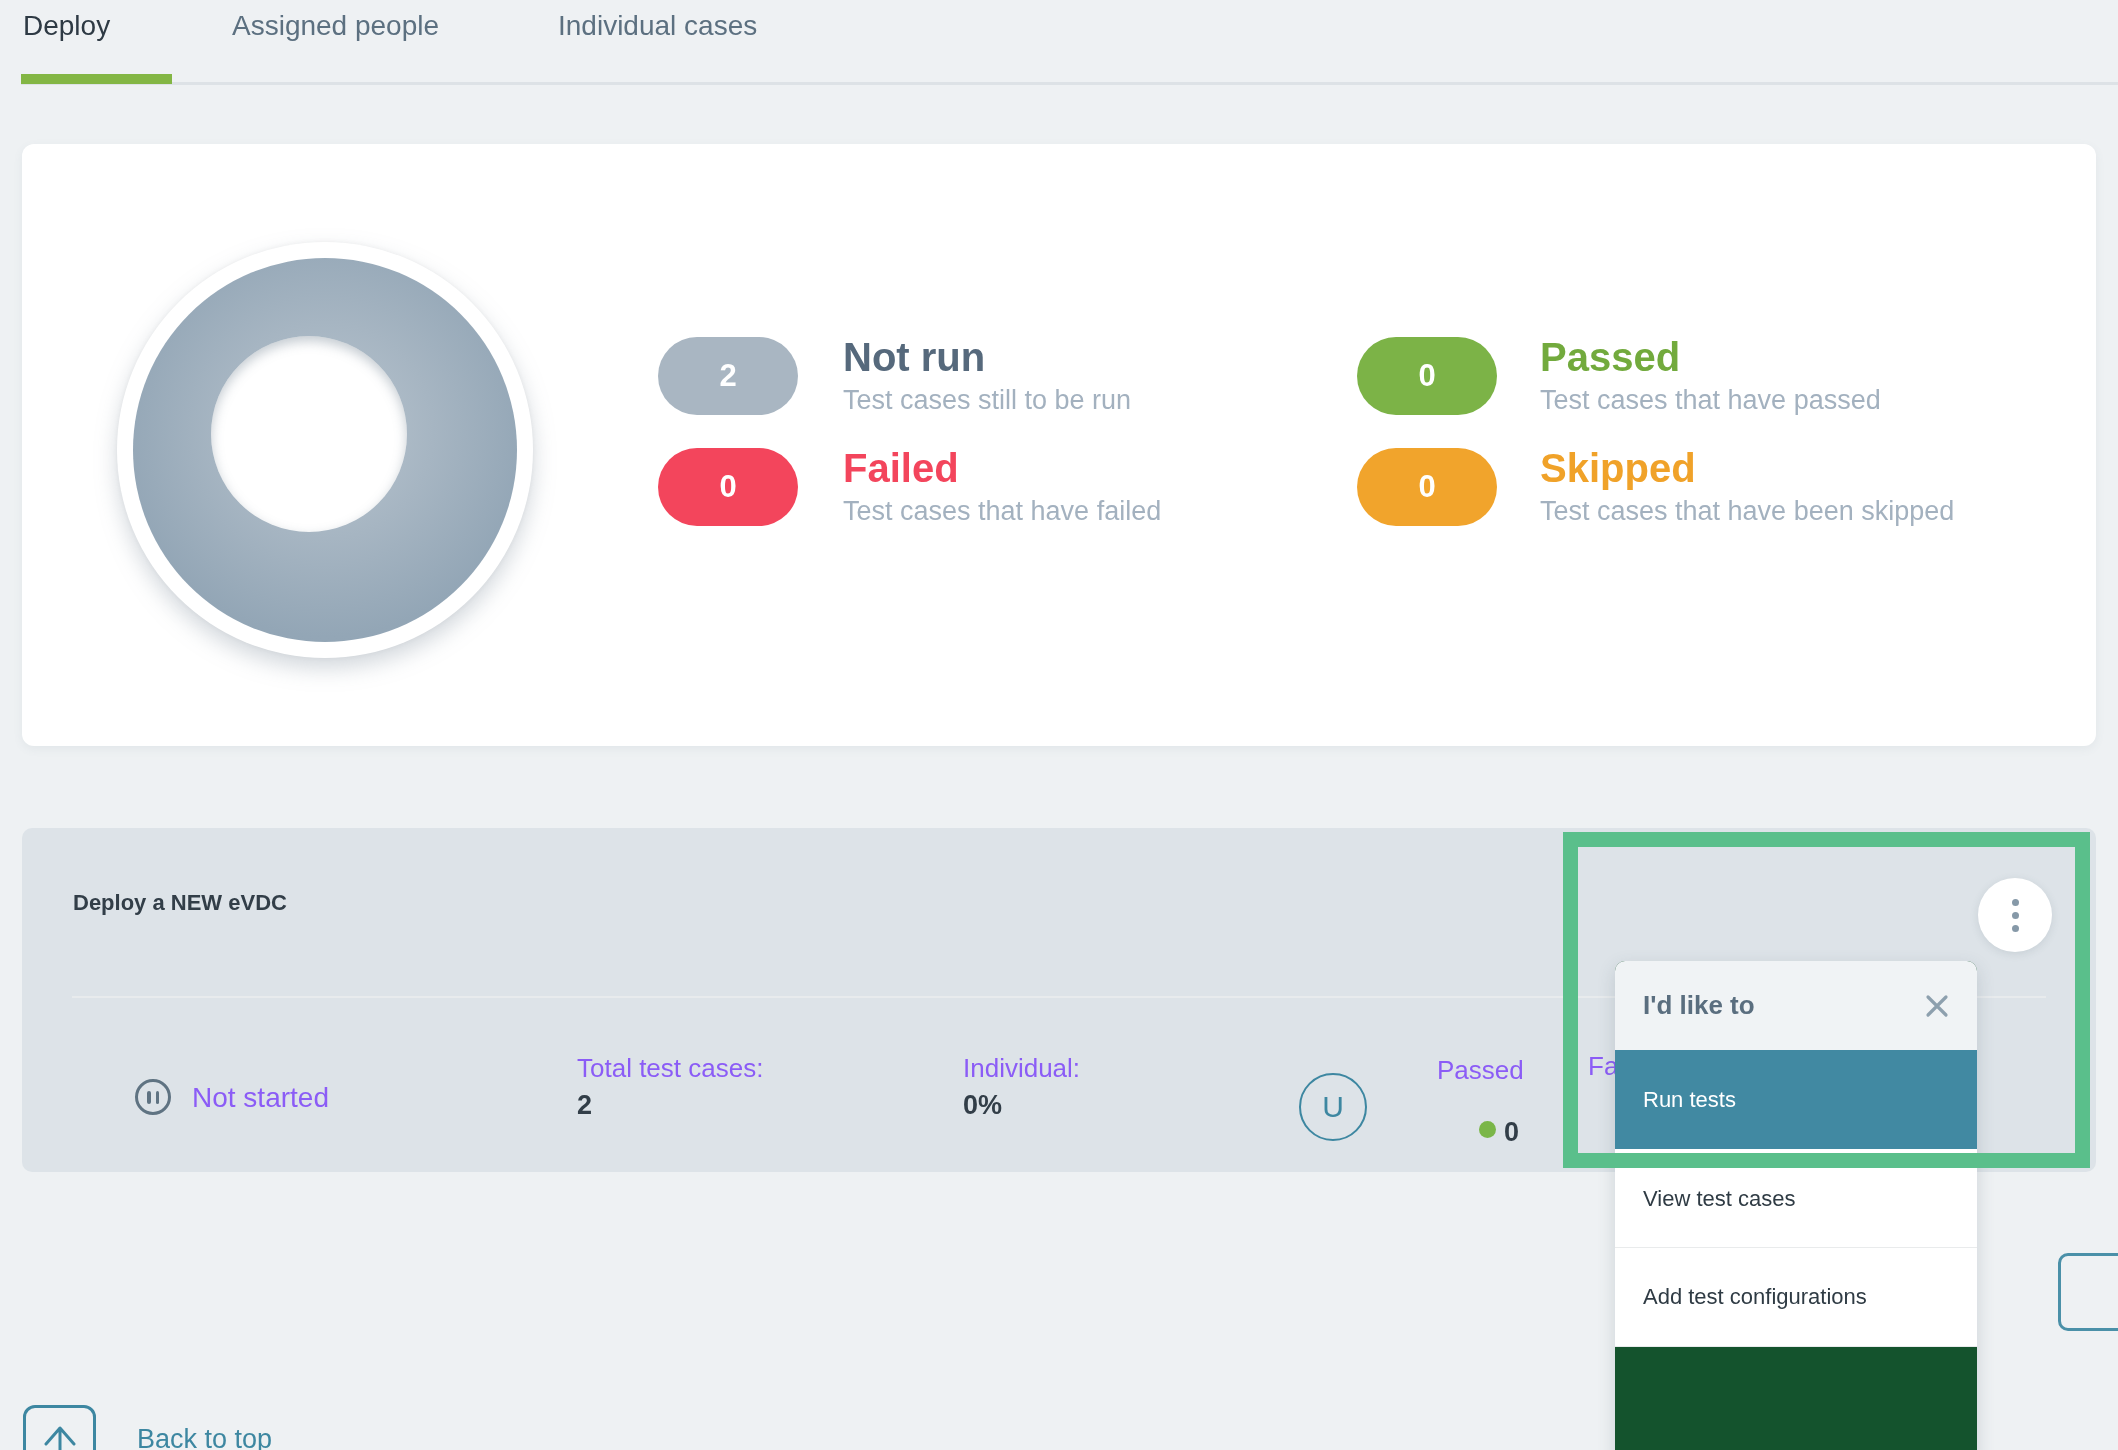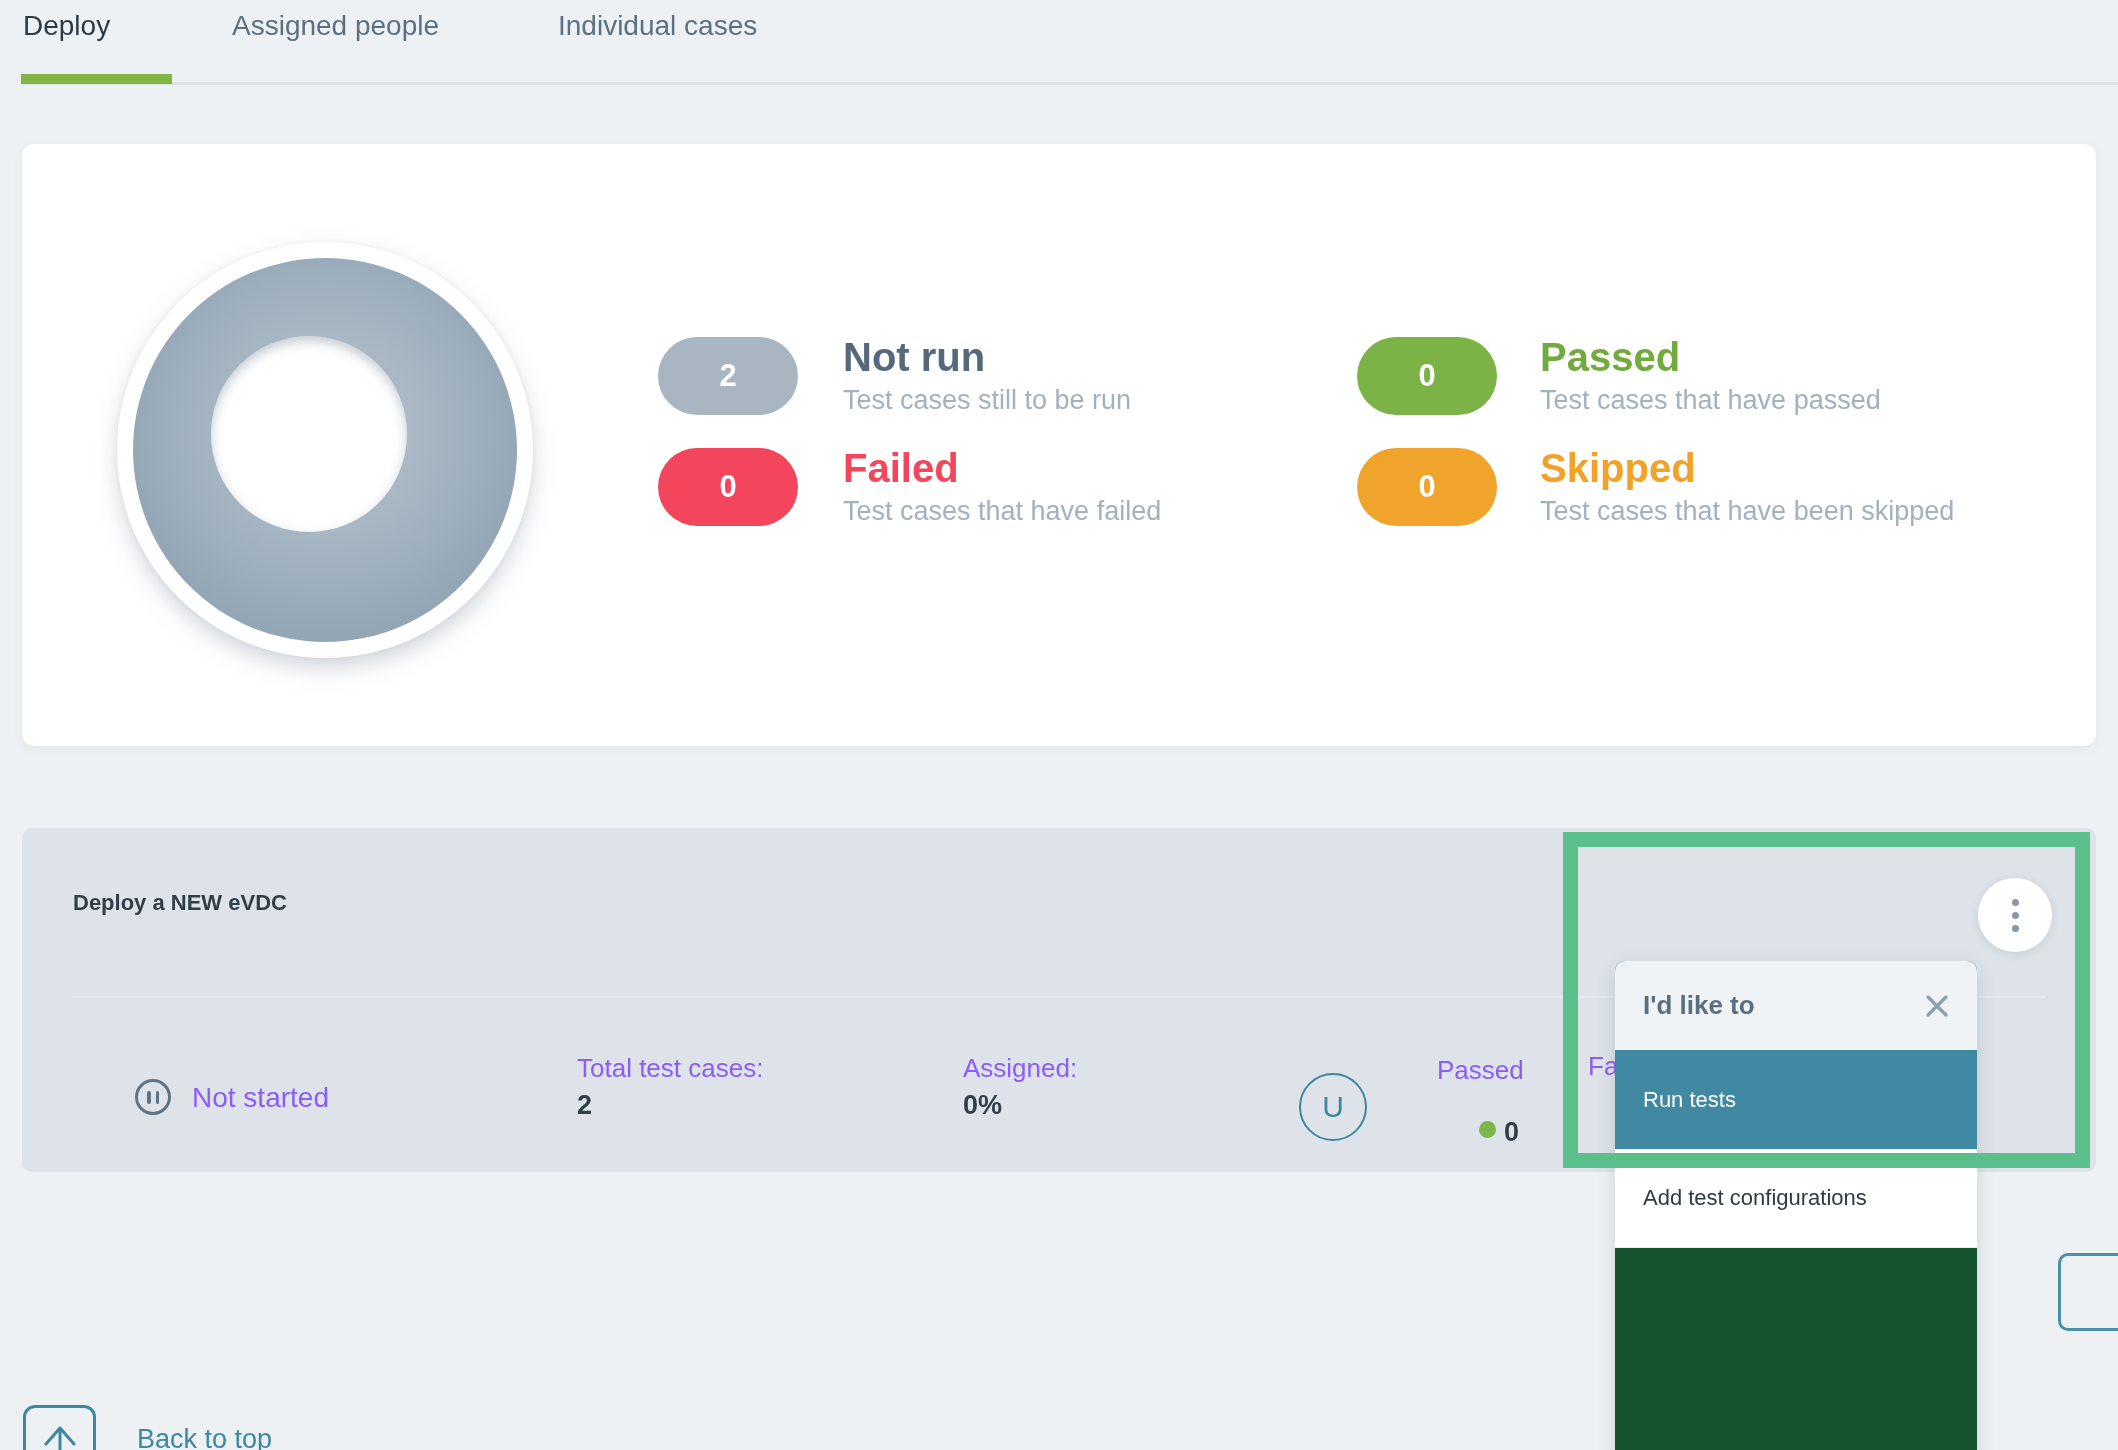--- a/index.html
+++ b/index.html
@@ -152,21 +152,21 @@
 
 <div class="abs pause-circle">
   <span class="pause-bar"></span>
     <span class="pause-bar"></span>
 </div>
 <div class="abs stat-label" style="left:192px;top:1082px;font-size:28px;">Not started</div>
 
 <div class="abs stat-label" style="left:577px;top:1053px;">Total test cases:</div>
 <div class="abs stat-value" style="left:577px;top:1090px;">2</div>
 
-<div class="abs stat-label" style="left:963px;top:1053px;">Assigned:</div>
+<div class="abs stat-label" style="left:963px;top:1053px;">Individual:</div>
 <div class="abs stat-value" style="left:963px;top:1090px;">0%</div>
 
 <div class="abs avatar">U</div>
 
 <div class="abs stat-label" style="left:1437px;top:1055px;">Passed</div>
 <div class="abs green-dot"></div>
 <div class="abs stat-value" style="left:1504px;top:1117px;">0</div>
 
 <div class="abs stat-label" style="left:1588px;top:1051px;z-index:1;">Fa</div>
 
@@ -179,20 +179,21 @@
 </div>
 
 <div class="abs menu">
   <div class="menu-header">
     <span class="menu-header-label">I'd like to</span>
     <svg width="32" height="32" viewBox="0 0 32 32">
       <path d="M7 7 L25 25 M25 7 L7 25" stroke="#8da0ae" stroke-width="3.2" stroke-linecap="round" fill="none"></path>
     </svg>
   </div>
   <div class="menu-item selected">Run tests</div>
+  <div class="menu-item first-plain">View test cases</div>
   <div class="menu-item">Add test configurations</div>
 </div>
 
 <div class="abs annotation"></div>
 
 <div class="abs btt-button">
   <svg width="46" height="46" viewBox="0 0 46 46">
     <path d="M23 42 V12 M9 26 L23 10 L37 26" fill="none" stroke="#3d87a1" stroke-width="3" stroke-linejoin="round" stroke-linecap="round"></path>
   </svg>
 </div>

